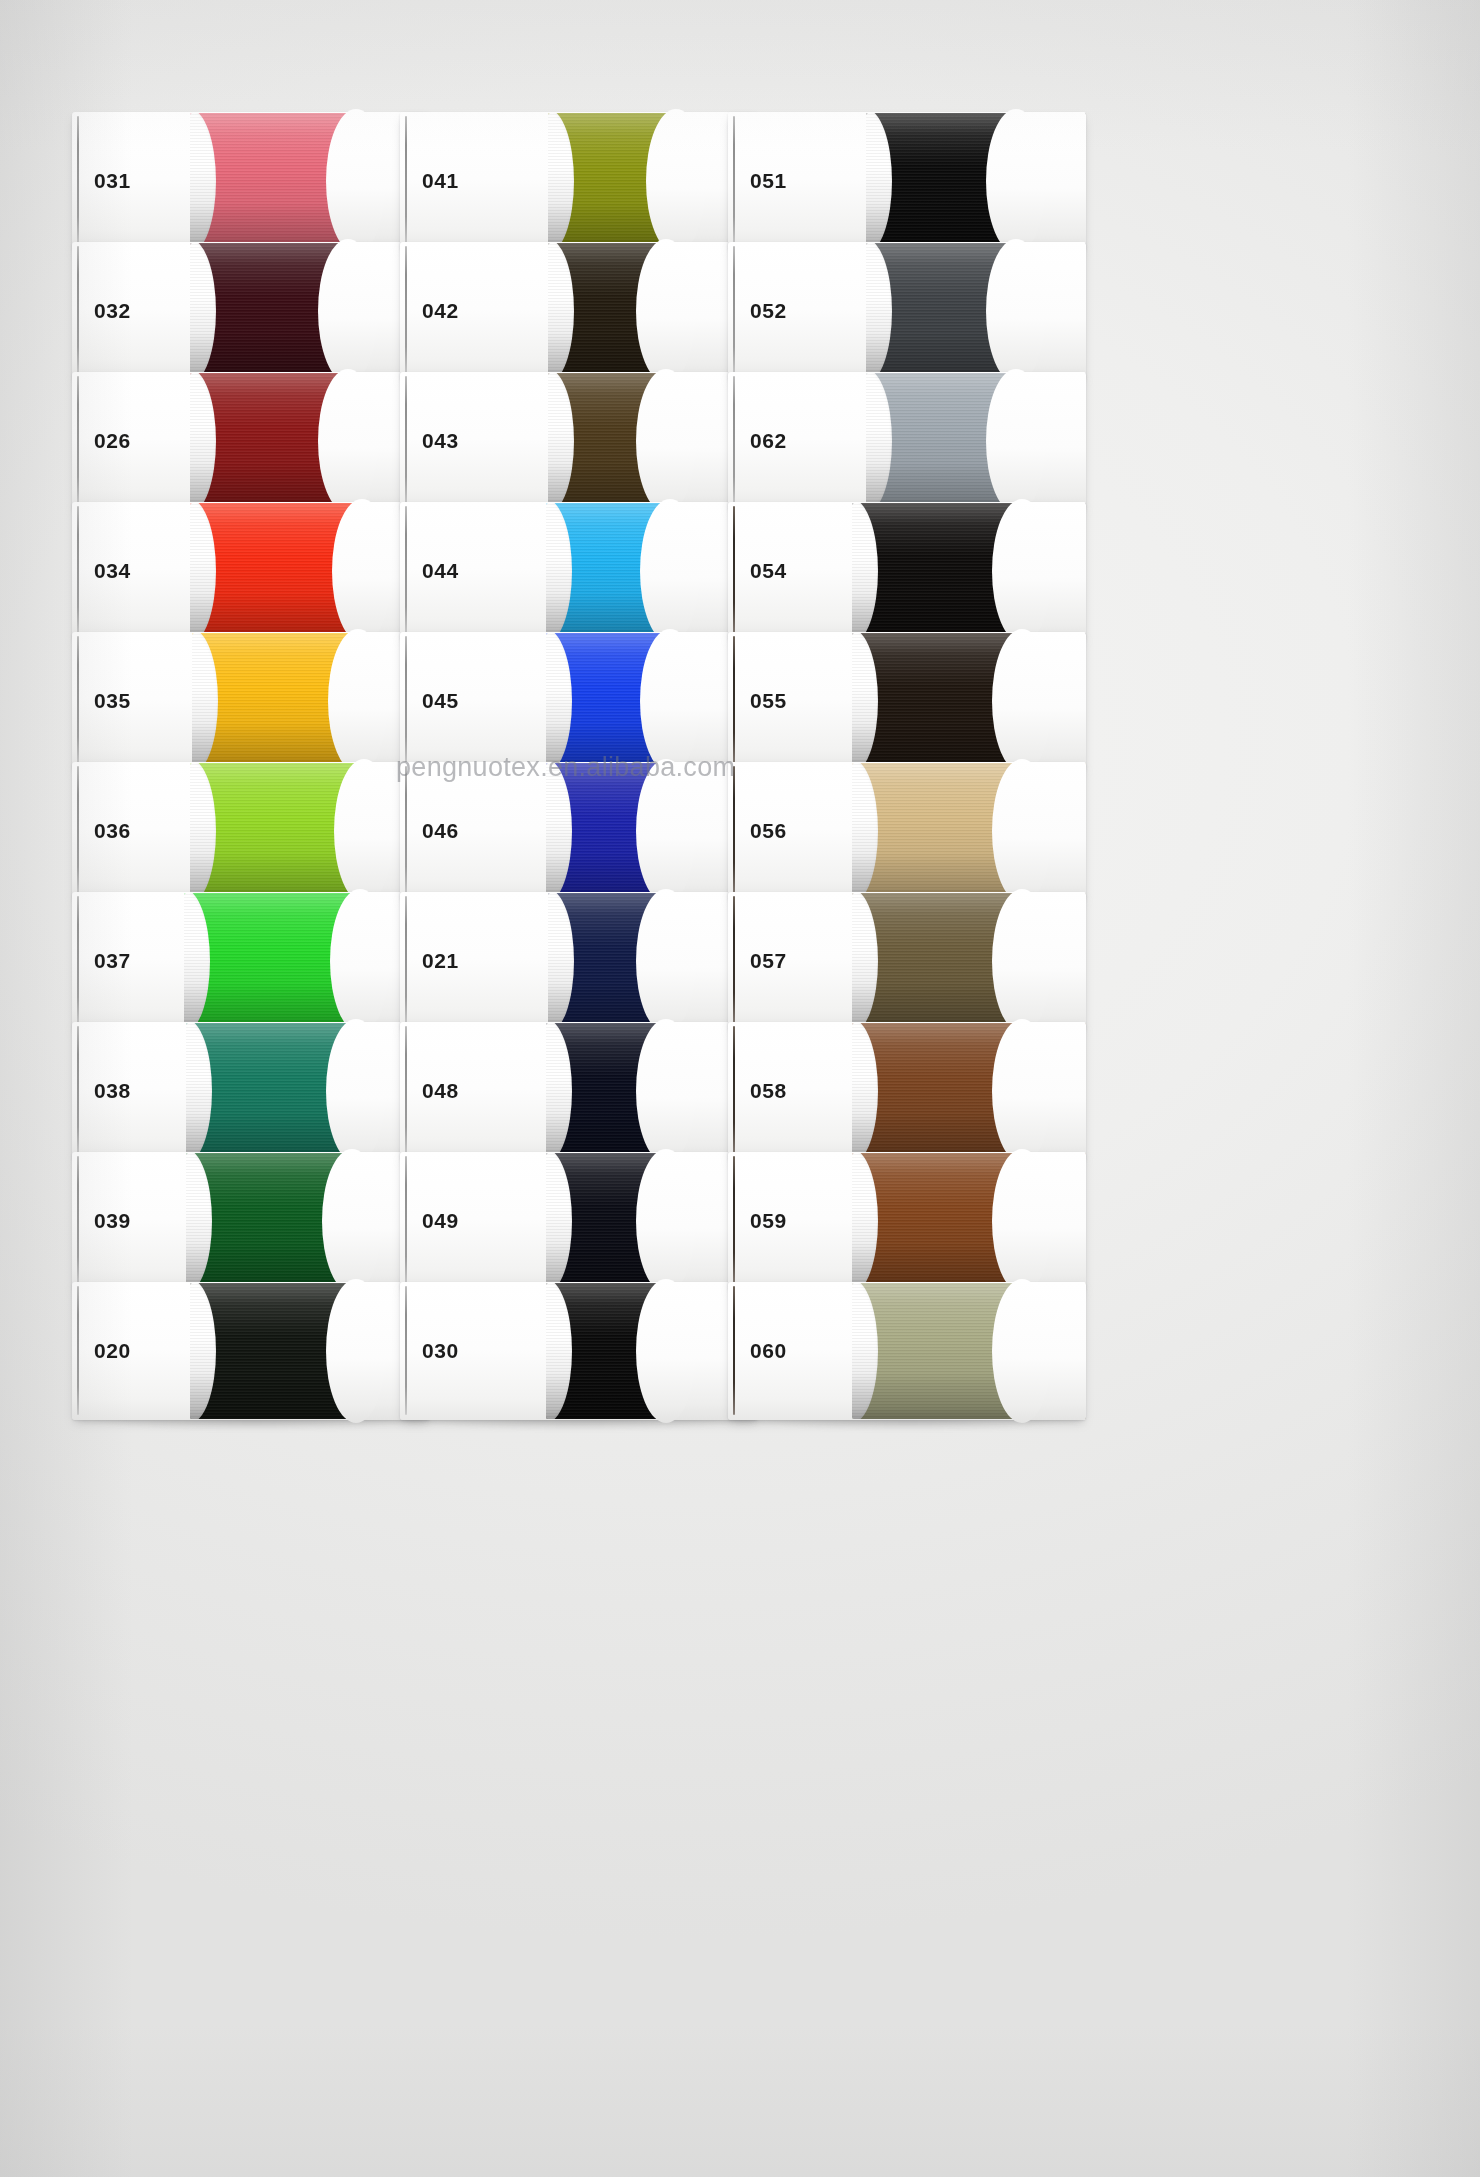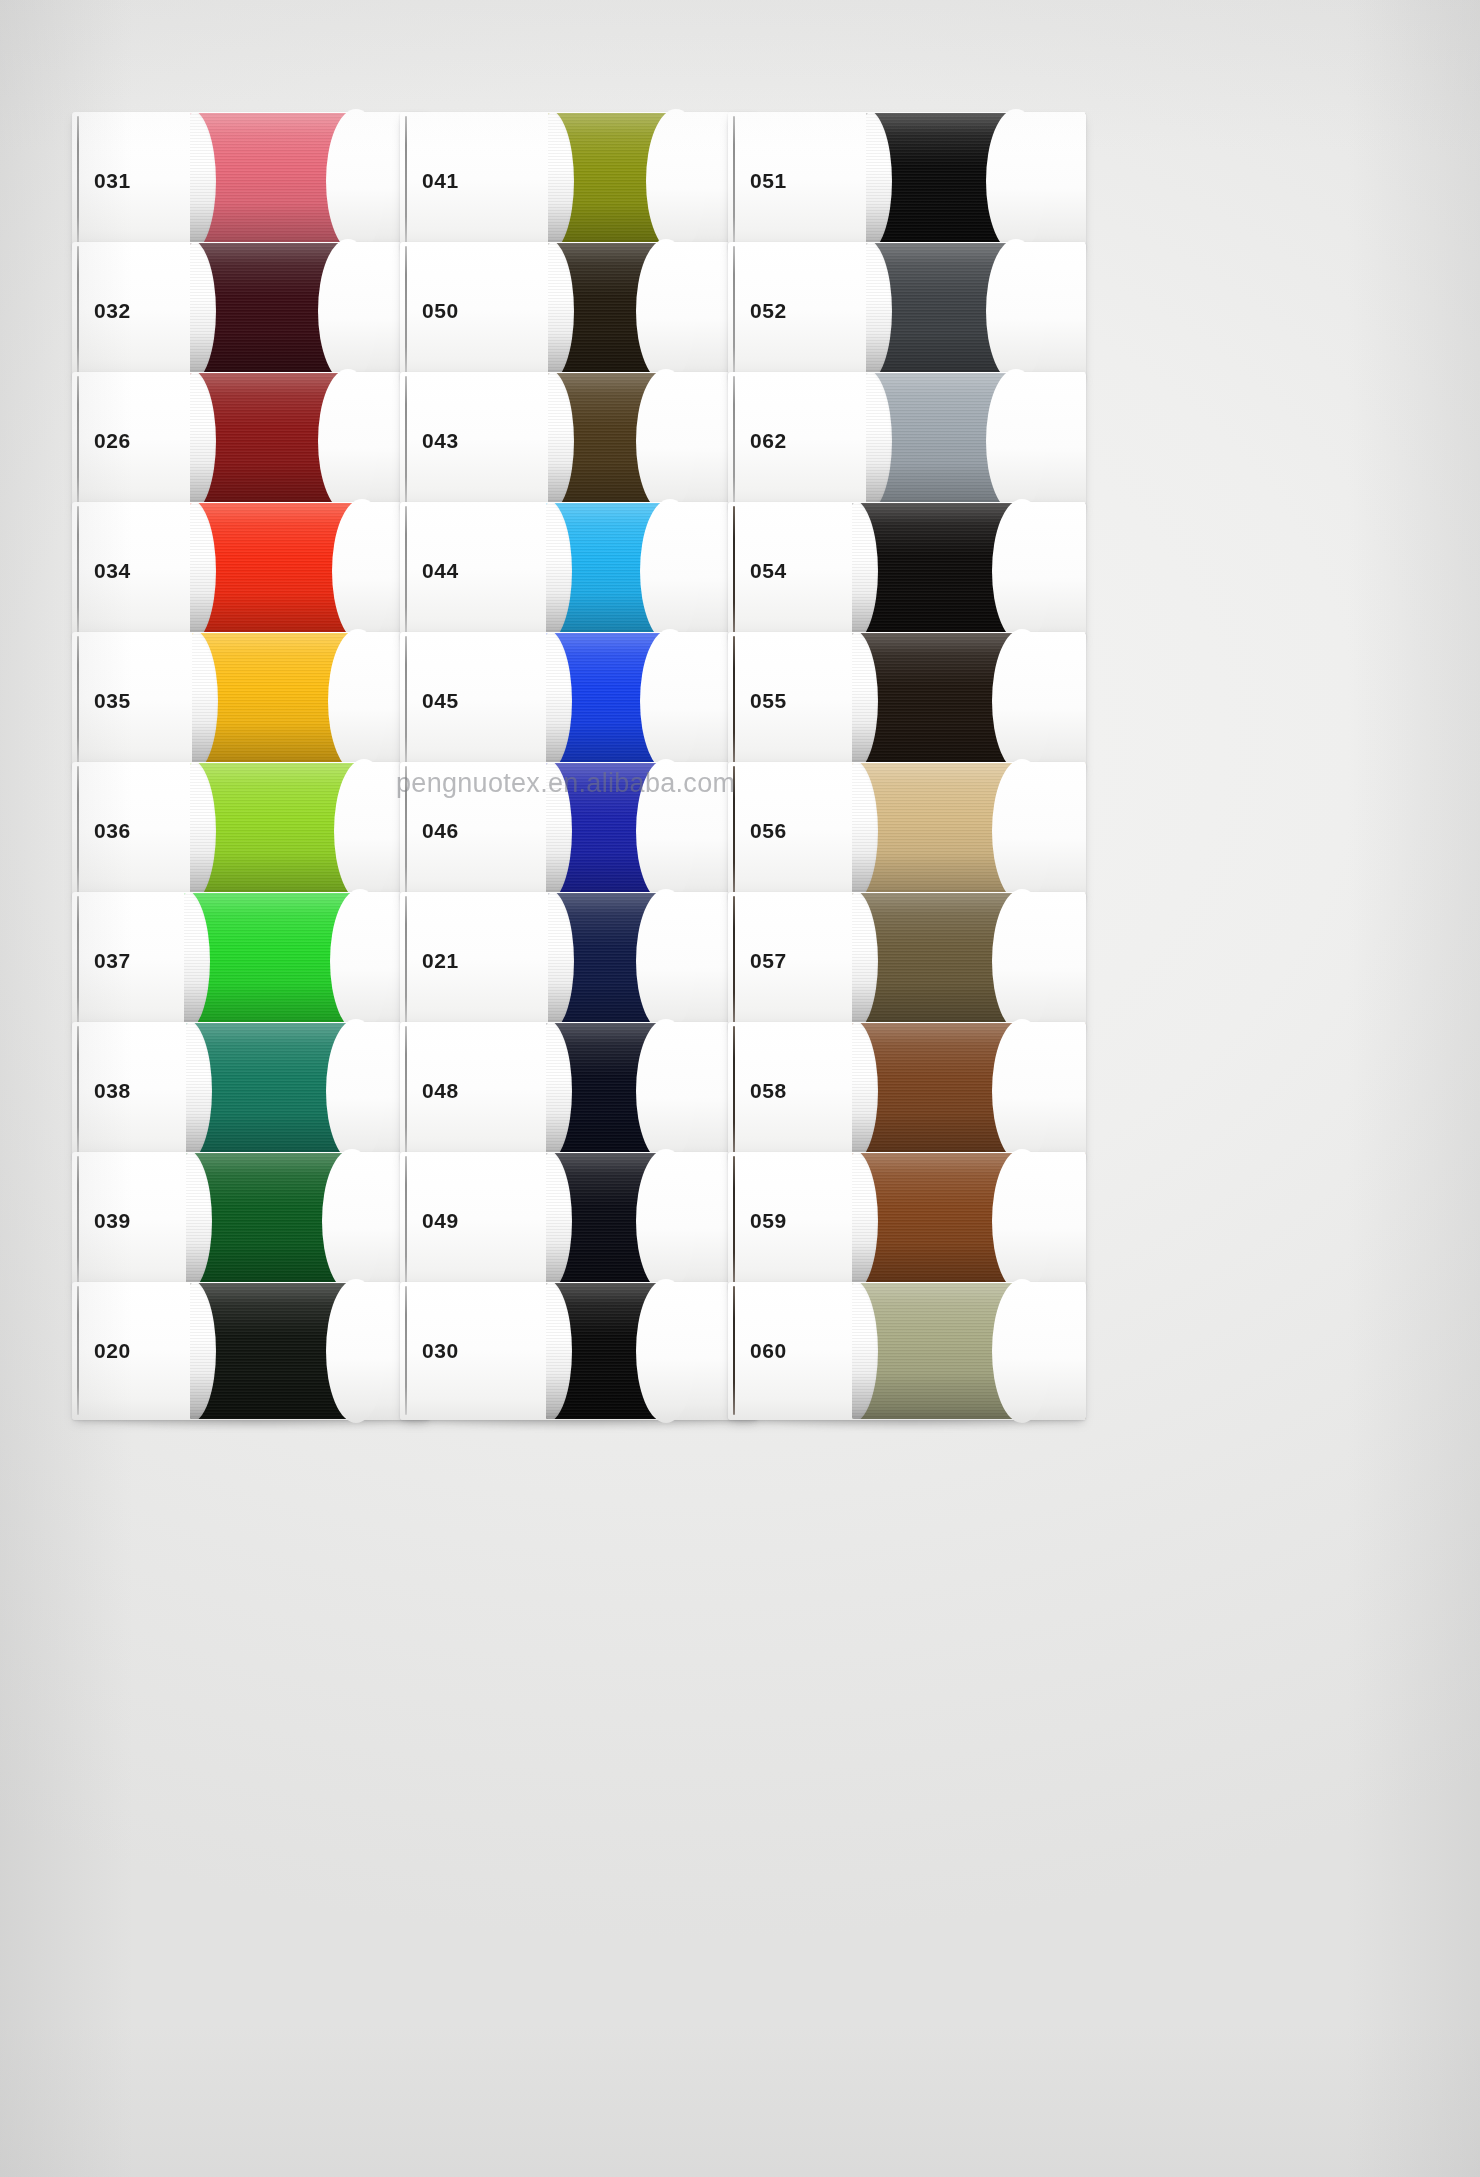--- a/index.html
+++ b/index.html
@@ -323,21 +323,21 @@
       <div class="swatch" style="left: 400px; top: 242px; width: 358px; height: 138px;">
         <div class="castshadow"></div>
         <div class="sleeve"></div>
         <div class="spine"></div>
         <div class="roll" title="dark coffee brown" style="left: 148px; width: 210px; background: rgb(35, 27, 15);">
           <div class="ribs"></div>
           <div class="shade"></div>
           <div class="endcap"></div>
         </div>
         <div class="flap" style="left: 266px; width: 92px;"></div>
-        <div class="code">050</div>
+        <div class="code">042</div>
       </div>
       <div class="swatch" style="left: 400px; top: 372px; width: 358px; height: 138px;">
         <div class="castshadow"></div>
         <div class="sleeve"></div>
         <div class="spine"></div>
         <div class="roll" title="chocolate brown" style="left: 148px; width: 210px; background: rgb(77, 58, 27);">
           <div class="ribs"></div>
           <div class="shade"></div>
           <div class="endcap"></div>
         </div>
@@ -542,15 +542,15 @@
         <div class="spine dark"></div>
         <div class="roll" title="sage green" style="left: 124px; width: 234px; background: rgb(169, 171, 133);">
           <div class="ribs"></div>
           <div class="shade"></div>
           <div class="endcap"></div>
         </div>
         <div class="flap" style="left: 294px; width: 64px;"></div>
         <div class="code">060</div>
       </div>
     </div>
-  <div id="watermark" style="left: 396px; top: 768px;">pengnuotex.en.alibaba.com</div>
+  <div id="watermark" style="left: 396px; top: 752px;">pengnuotex.en.alibaba.com</div>
   <div id="vignette"></div>
 </div>
 
 </body></html>

